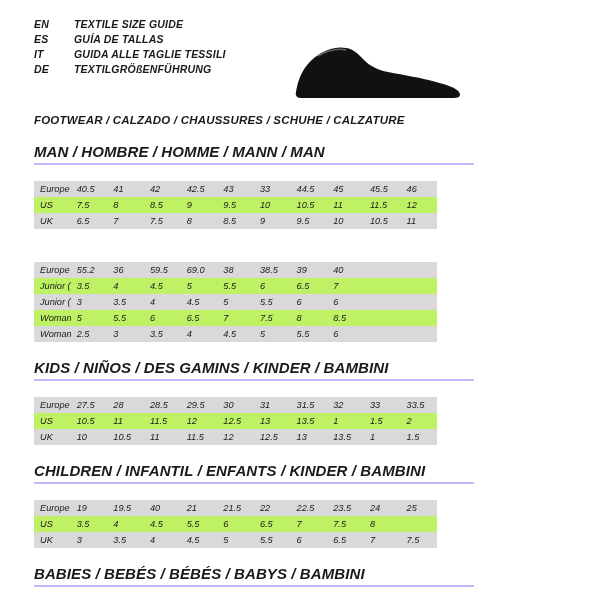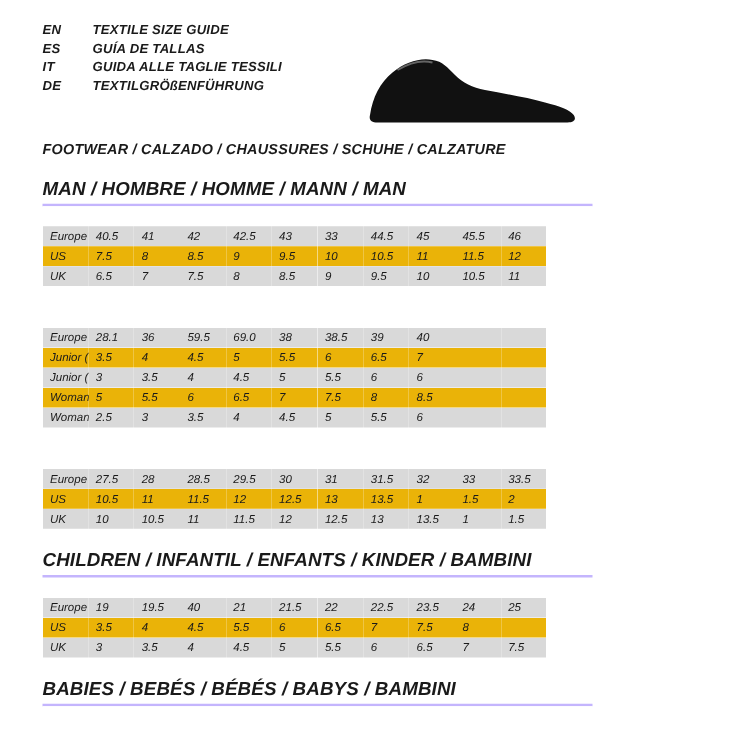--- a/index.html
+++ b/index.html
@@ -84,21 +84,21 @@
     height: 16px;
     line-height: 16px;
     padding: 0 0 0 6px;
     white-space: nowrap;
     overflow: hidden;
   }
   table.sizes tr.shaded td {
     background: #d9d9d9;
   }
   table.sizes tr.plain td {
-    background: #eab308;
+    background: #bef264;
   }
   td.rowlabel {
     width: 86px;
     margin-top: 16px;
   }
   .spacer-row td {
     height: 3px;
     line-height: 3px;
     background: #ffffff !important;
   }
@@ -195,21 +195,21 @@
         </table>
       </div>
       <div class="group">
         <table class="sizes">
           <tbody>
             <tr class="spacer-row">
               <td colspan="12"></td>
             </tr>
             <tr class="shaded">
               <td class="rowlabel">Europe</td>
-              <td>28.1</td>
+              <td>55.2</td>
               <td>36</td>
               <td>59.5</td>
               <td>69.0</td>
               <td>38</td>
               <td>38.5</td>
               <td>39</td>
               <td>40</td>
               <td></td>
               <td></td>
             </tr>
@@ -262,20 +262,21 @@
               <td>5</td>
               <td>5.5</td>
               <td>6</td>
               <td></td>
               <td></td>
             </tr>
           </tbody>
         </table>
       </div>
       <div class="group">
+        <div class="group-head">KIDS / NIÑOS / DES GAMINS / KINDER / BAMBINI</div>
         <table class="sizes">
           <tbody>
             <tr class="spacer-row">
               <td colspan="12"></td>
             </tr>
             <tr class="shaded">
               <td class="rowlabel">Europe</td>
               <td>27.5</td>
               <td>28</td>
               <td>28.5</td>

